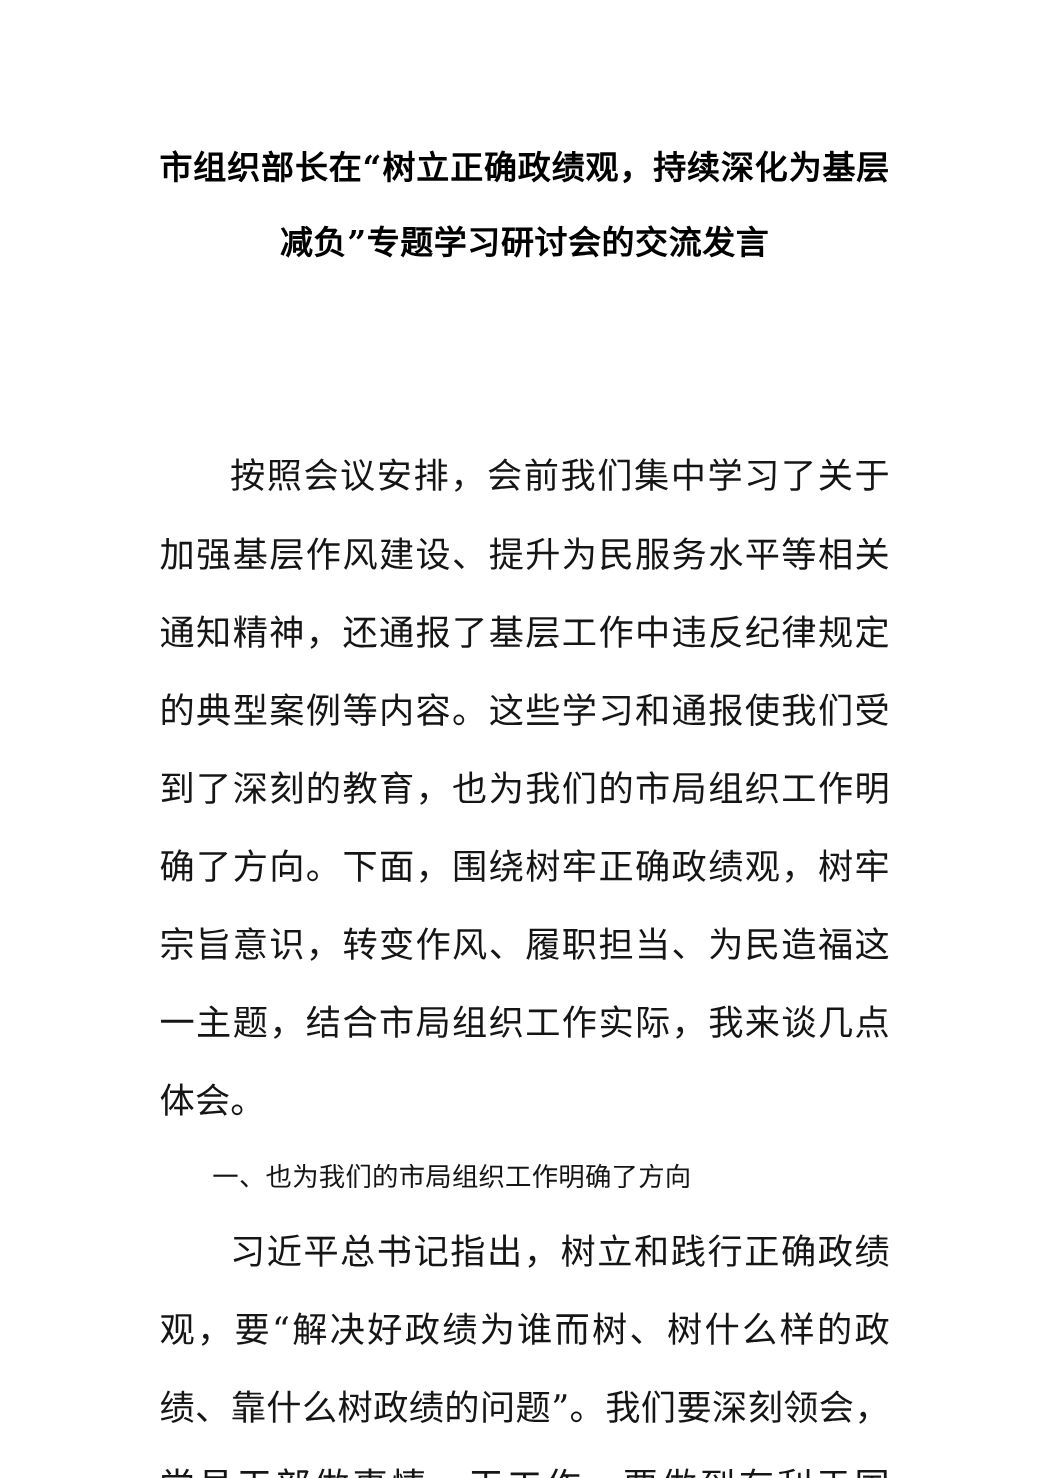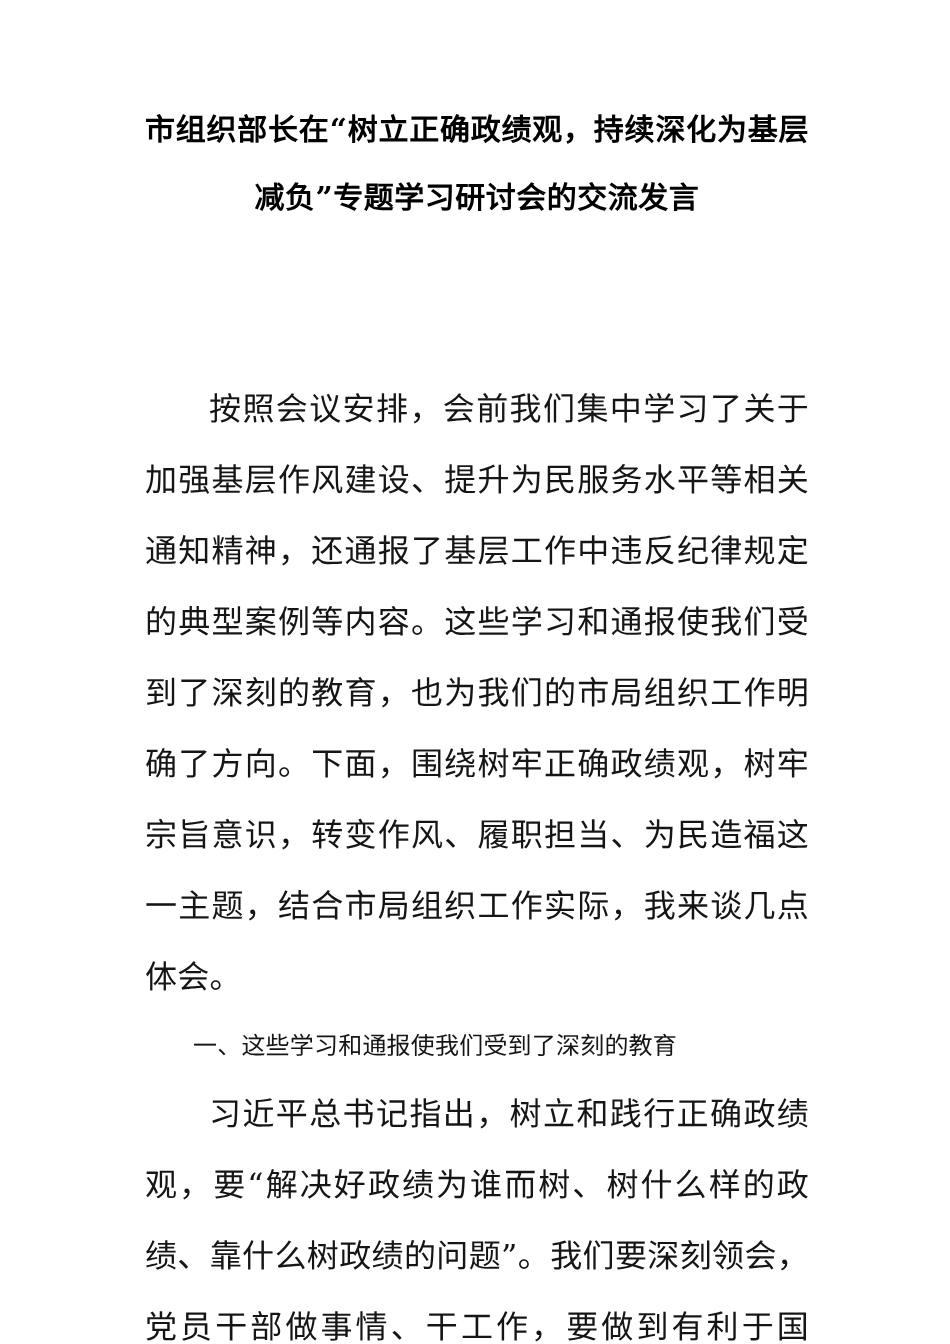--- a/index.html
+++ b/index.html
@@ -41,21 +41,21 @@
     color: #000000;
     white-space: pre-wrap;
     word-break: break-all;
   }
 
   .title-spacer {
     height: 122px;
   }
 
   .title-block {
-    padding-top: 96px;
+    padding-top: 120px;
   }
 
   
   .para {
     margin: 0;
     padding: 0;
     font-size: 32px;
     line-height: 71px;
     text-align: justify;
     text-align-last: left;
@@ -93,21 +93,21 @@
     <div class="title-block">
       <h1 class="doc-title">市组织部长在“树立正确政绩观，持续深化为基层减负”专题学习研讨会的交流发言</h1>
     </div>
 
     <div class="title-spacer"></div>
 
     <div class="body-block">
 
       <p class="para">按照会议安排，会前我们集中学习了关于加强基层作风建设、提升为民服务水平等相关通知精神，还通报了基层工作中违反纪律规定的典型案例等内容。这些学习和通报使我们受到了深刻的教育，也为我们的市局组织工作明确了方向。下面，围绕树牢正确政绩观，树牢宗旨意识，转变作风、履职担当、为民造福这一主题，结合市局组织工作实际，我来谈几点体会。</p>
 
-      <p class="section-heading">一、这些学习和通报使我们受到了深刻的教育</p>
+      <p class="section-heading">一、也为我们的市局组织工作明确了方向</p>
 
       <p class="para">习近平总书记指出，树立和践行正确政绩观，要“解决好政绩为谁而树、树什么样的政绩、靠什么树政绩的问题”。我们要深刻领会，党员干部做事情、干工作，要做到有利于国家、有利于人民，既符合国家和人民眼前利</p>
 
     </div>
 
   </div>
 
 </div>
 
 </body></html>

